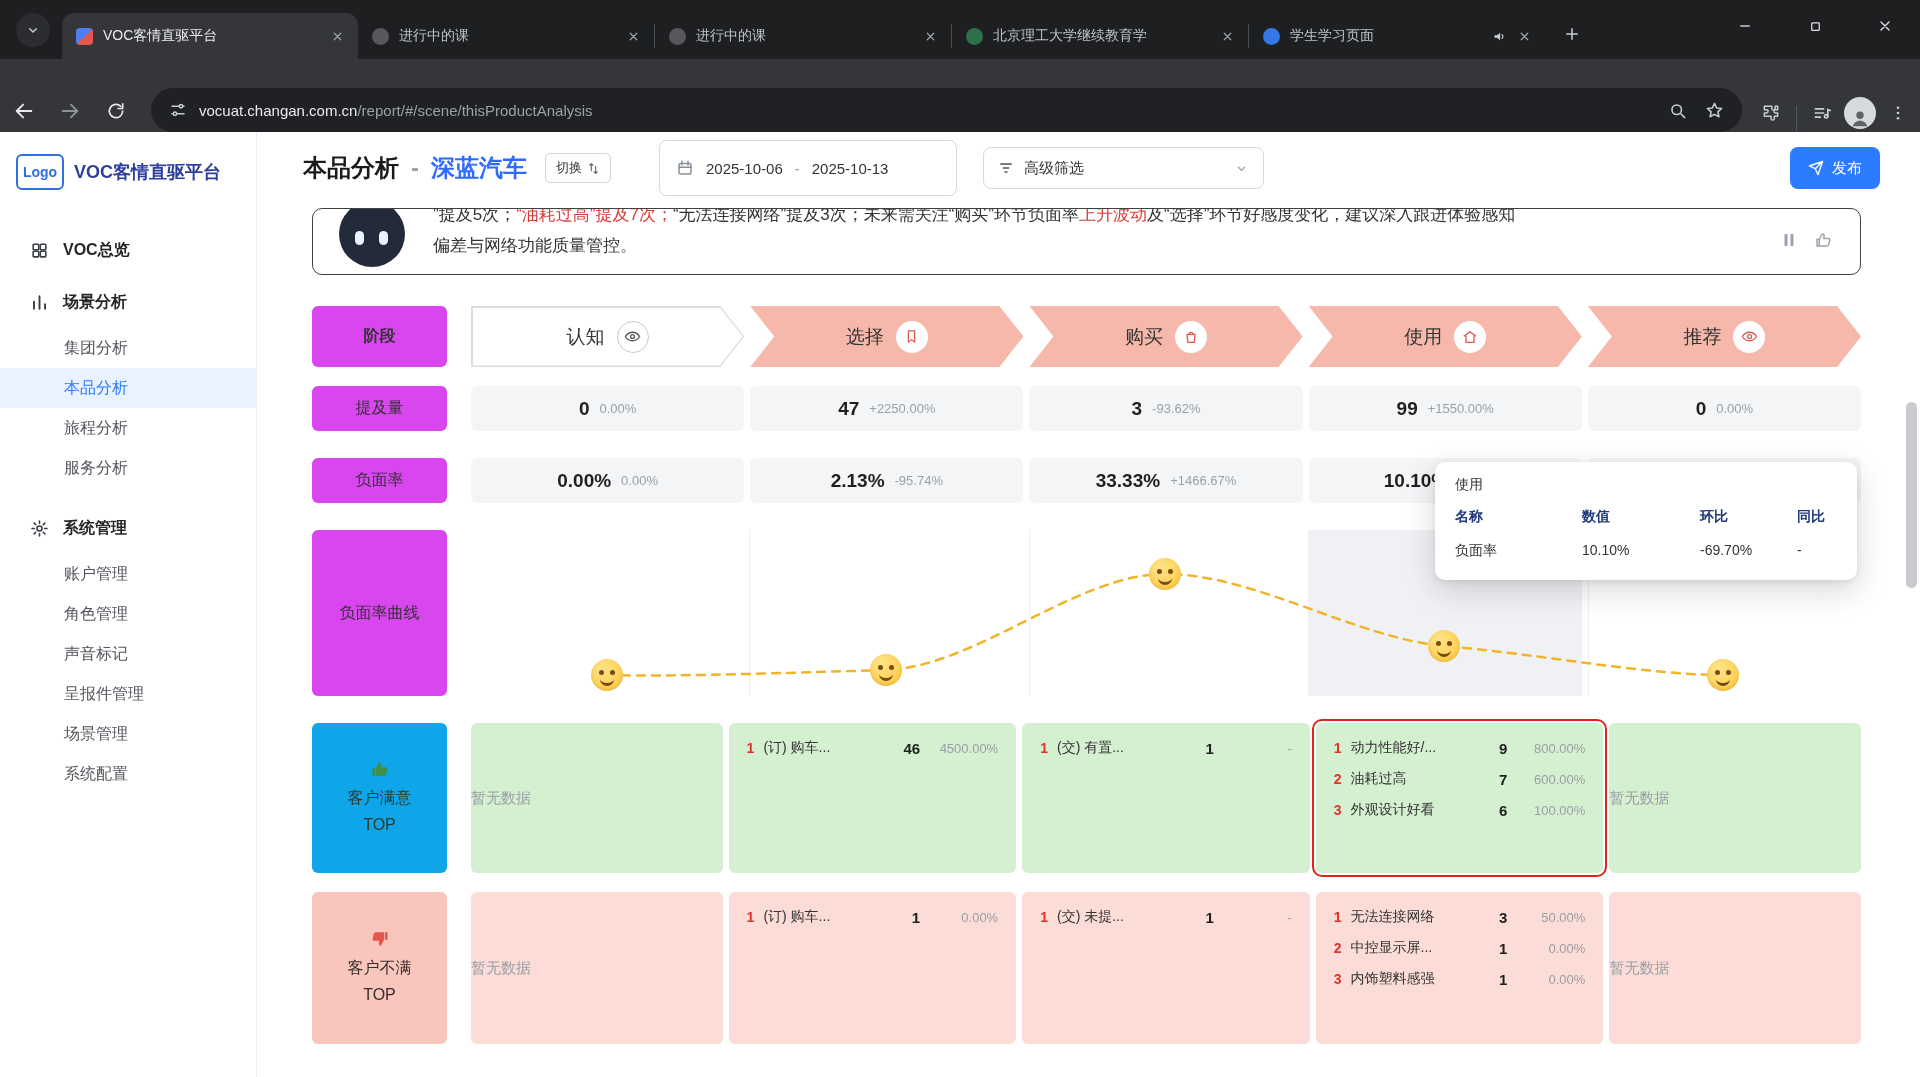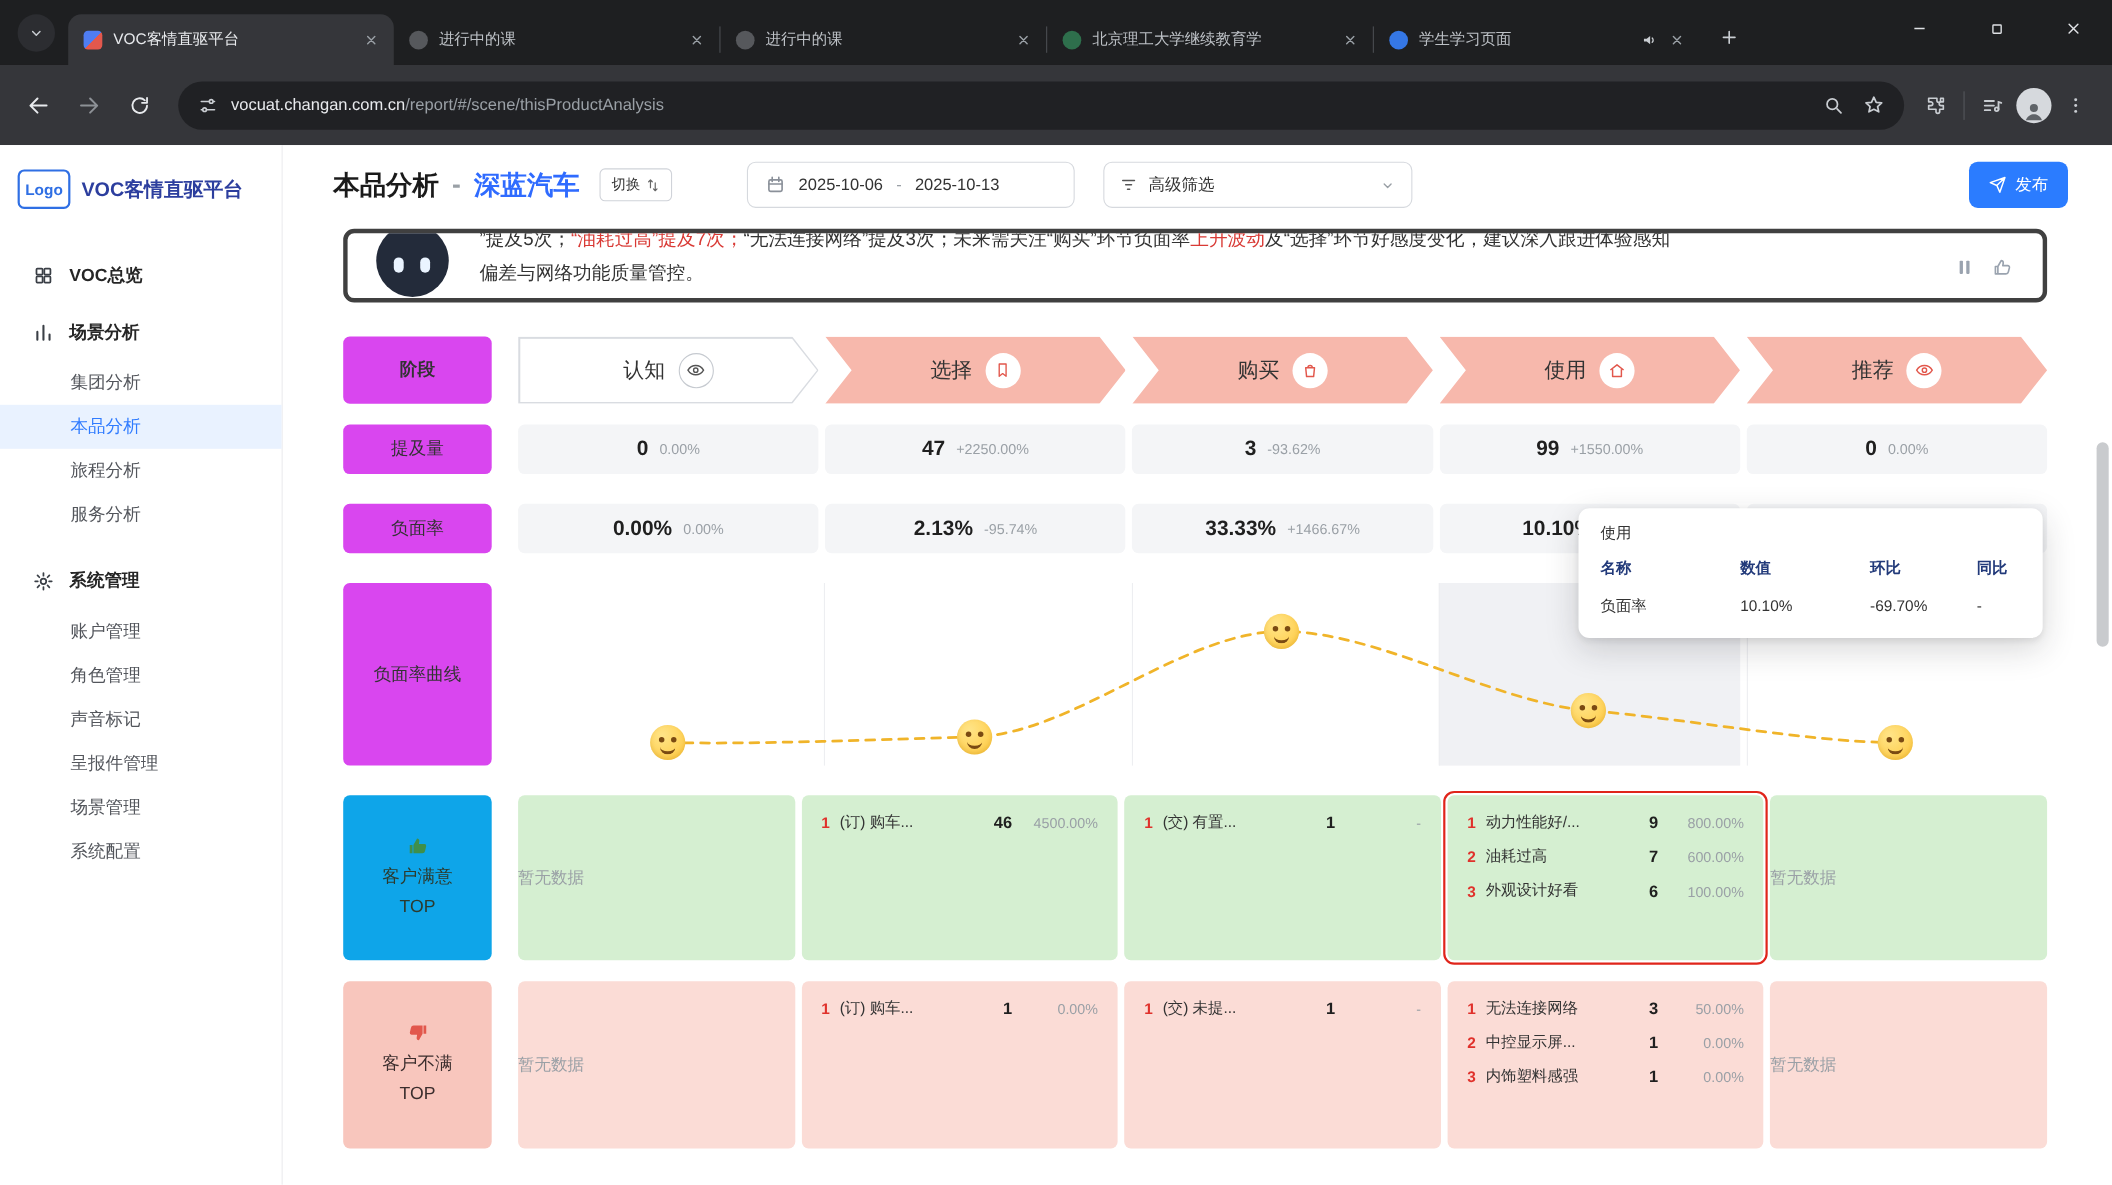--- a/index.html
+++ b/index.html
@@ -21,21 +21,21 @@
 .fav-green{background:#2e6f4c;border-radius:50%}
 .fav-blue{background:#3577e5;border-radius:50%}
 .tab-title{flex:1;white-space:nowrap;overflow:hidden;min-width:0}
 .tab-close{width:22px;height:22px;border-radius:50%;display:flex;align-items:center;justify-content:center;color:#9aa0a6;margin-left:6px;flex:0 0 auto}
 .tab-audio{color:#c9cdd2;margin-left:4px;flex:0 0 auto}
 .tab-sep{width:1px;height:24px;background:#4a4d51;margin-bottom:11px;flex:0 0 auto}
 .new-tab{width:34px;height:34px;border-radius:50%;color:#c9cdd2;display:flex;align-items:center;justify-content:center;margin:0 0 8px 10px;flex:0 0 auto}
 .win-btns{position:absolute;top:0;right:0;height:52px;display:flex}
 .win-btn{width:70px;height:52px;display:flex;align-items:center;justify-content:center;color:#dfe1e5}
 
-.toolbar{height:73px;background:#35363a;display:flex;align-items:center;padding:0 14px}
+.toolbar{height:73px;background:#35363a;display:flex;align-items:flex-end;padding:0 3px}
 .nav-btn{width:42px;height:42px;border-radius:50%;color:#e8eaed;display:flex;align-items:center;justify-content:center;margin-right:4px;flex:0 0 auto}
 .nav-btn.dim{color:#8d9196}
 .omnibox{flex:1;height:44px;background:#202124;border-radius:22px;display:flex;align-items:center;
   padding:0 18px;margin:0 10px;font-size:15px;color:#e8eaed;min-width:0}
 .site-ic{color:#c9cdd2;margin-right:12px;flex:0 0 auto}
 .url-host{color:#e8eaed;white-space:nowrap}
 .url-path{color:#9aa0a6;white-space:nowrap;overflow:hidden;min-width:0}
 .omni-right{margin-left:auto;display:flex;align-items:center;gap:18px;color:#c9cdd2}
 .tb-ic{width:38px;height:38px;display:flex;align-items:center;justify-content:center;color:#c9cdd2;flex:0 0 auto}
 .tb-sep{width:1px;height:26px;background:#54575b;margin:0 6px;flex:0 0 auto}
@@ -57,31 +57,31 @@
 .menu-gap{height:14px}
 
 
 .main{position:absolute;top:0;left:257px;width:1663px;height:100%;overflow:hidden}
 .m-header{height:72px;display:flex;align-items:center;padding-left:46px;background:#fff;position:relative;z-index:3}
 .pg-title{font-size:24px;font-weight:bold;color:#1a1a1a}
 .pg-dash{font-size:24px;font-weight:bold;color:#9aa0a6;margin:0 12px}
 .pg-brand{font-size:24px;font-weight:bold;color:#2f6bff}
 .switch-btn{display:flex;align-items:center;gap:5px;height:30px;padding:0 10px;margin-left:18px;
   border:1px solid #d0d3d9;border-radius:5px;background:#fff;font-size:13px;color:#333}
-.date-box{display:flex;align-items:center;width:298px;height:42px;border:1px solid #d6d9de;border-radius:8px;
-  margin-left:68px;padding:0 16px;font-size:15px;color:#333;gap:12px}
+.date-box{display:flex;align-items:center;width:298px;height:56px;border:1px solid #d6d9de;border-radius:8px;
+  margin-left:48px;padding:0 16px;font-size:15px;color:#333;gap:12px}
 .date-box .cal{color:#8a9099;flex:0 0 auto}
 .filter-box{display:flex;align-items:center;width:281px;height:42px;border:1px solid #d6d9de;border-radius:8px;
   margin-left:26px;padding:0 14px;font-size:15px;color:#333;gap:10px}
 .filter-box .chev{margin-left:auto;color:#9aa0a6}
 .publish-btn{display:flex;align-items:center;gap:8px;height:42px;padding:0 18px;margin-left:auto;margin-right:40px;
   background:#2b7cff;border:none;border-radius:8px;color:#fff;font-size:15px}
 
 
-.ai-card{position:relative;height:67px;margin:4px 59px 0 55px;border:4px solid #404040;border-radius:10px;
+.ai-card{position:relative;height:67px;margin:4px 59px 0 55px;border:1px solid #404040;border-radius:10px;
   background:#fff;overflow:hidden}
 .ai-avatar{position:absolute;left:26px;top:-8px;width:66px;height:66px;border-radius:50%;background:#232b3a}
 .ai-avatar::before{content:"";position:absolute;left:16px;top:30px;width:9px;height:14px;border-radius:5px;
   background:#eaf4ff;box-shadow:24px 0 0 #eaf4ff}
 .ai-text{margin:-10px 120px 0 120px;font-size:17px;line-height:31px;color:#333;white-space:nowrap;overflow:hidden}
 .ai-red{color:#d93a35}
 .ai-actions{position:absolute;right:28px;top:22px;display:flex;gap:16px;color:#9aa3af}
 
 
 .funnel{margin-left:55px;margin-top:31px;width:1549px}

